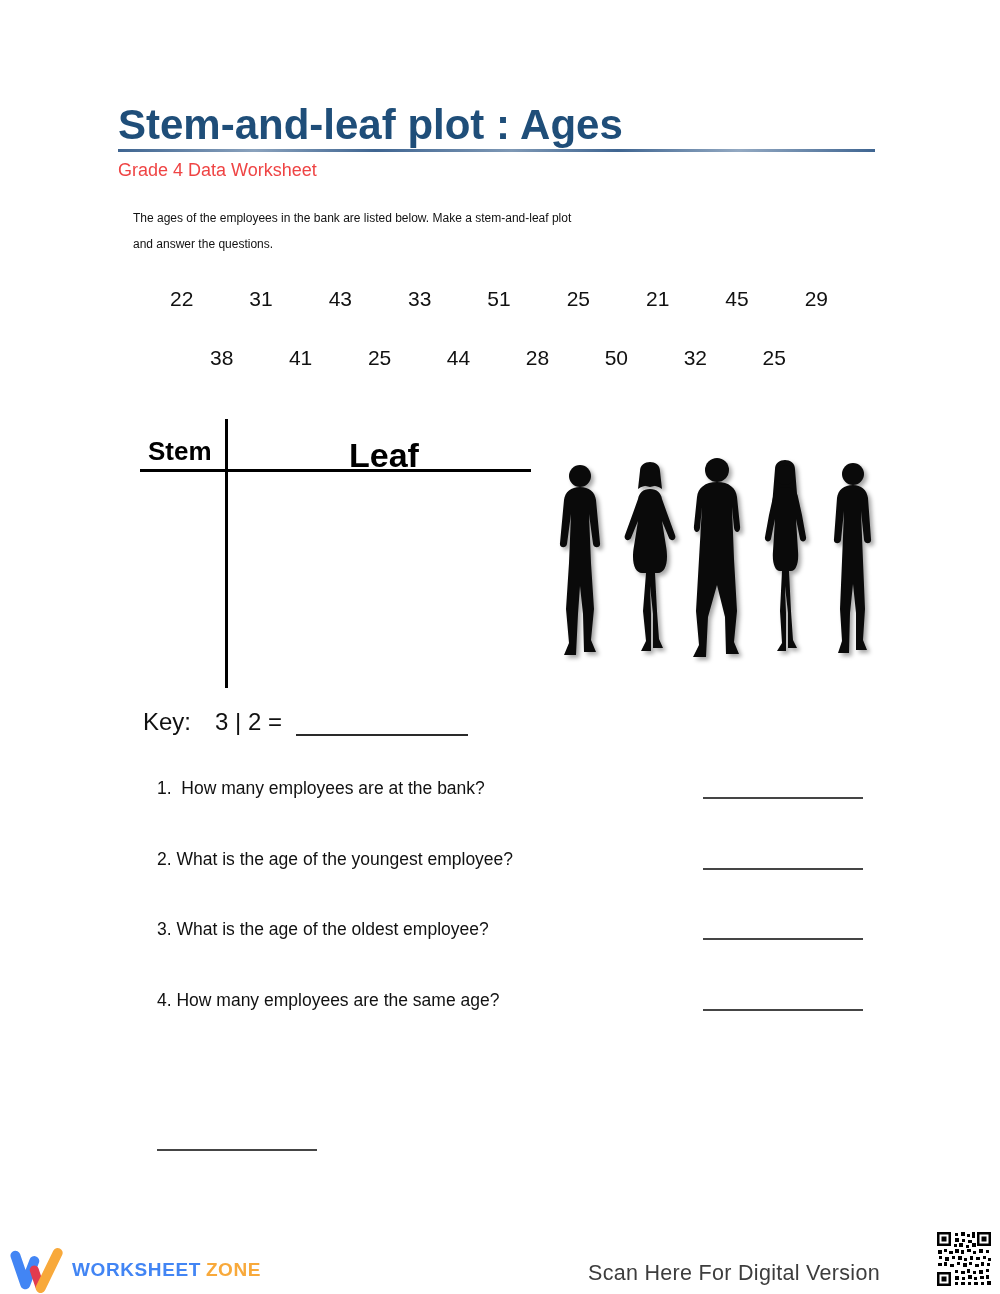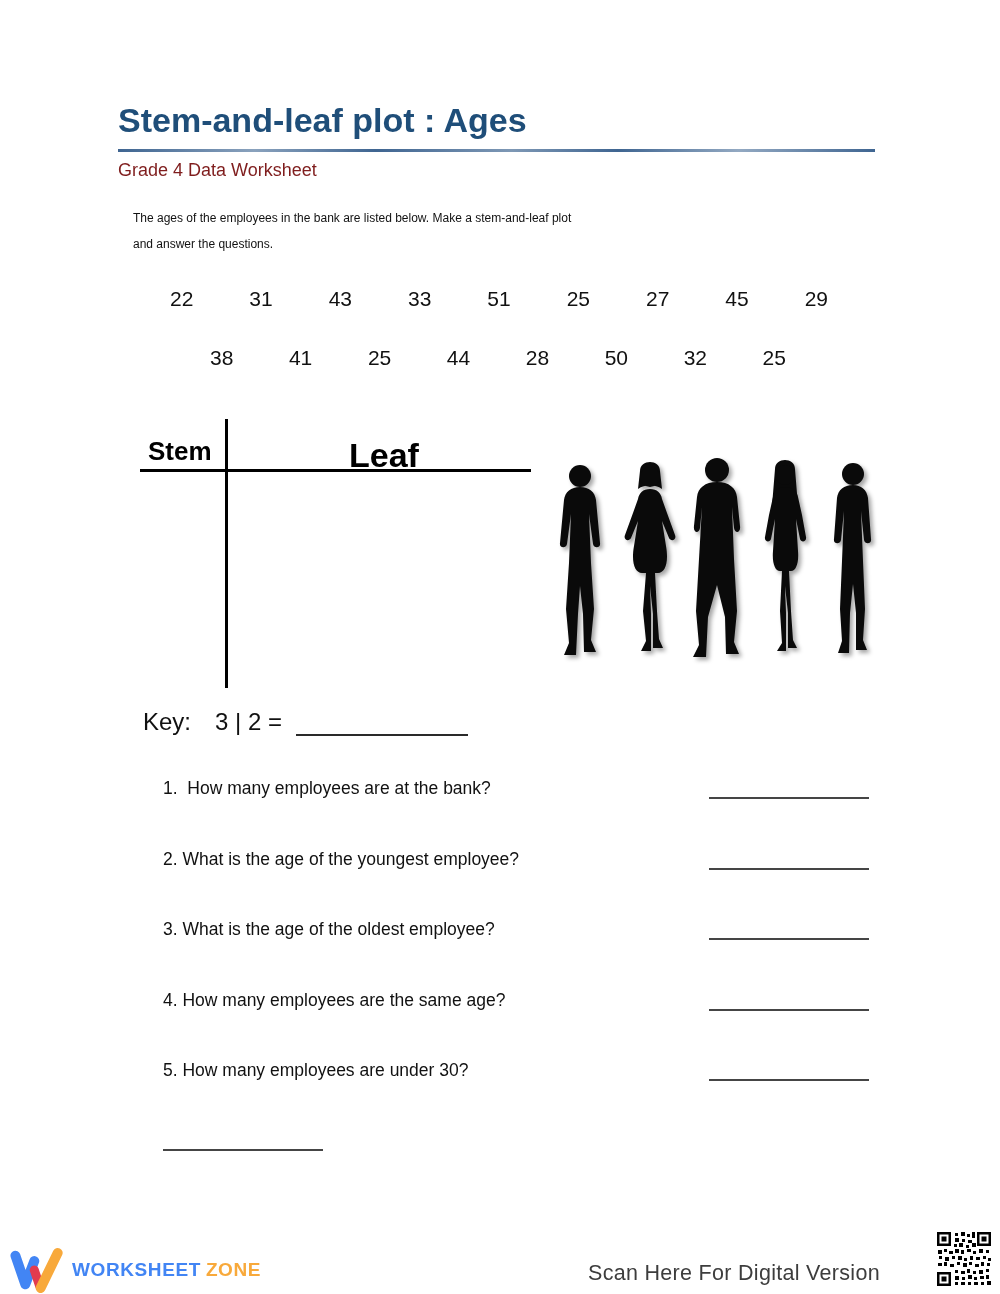--- a/index.html
+++ b/index.html
@@ -3,47 +3,47 @@
 <meta charset="utf-8">
 <style>
   * { margin:0; padding:0; box-sizing:border-box; }
   html,body { background:#ffffff; }
   .page {
     position:relative; width:1000px; height:1294px; background:#ffffff;
     font-family:"Liberation Sans", sans-serif; color:#1a1a1a; overflow:hidden;
   }
   .abs { position:absolute; }
 
-  .title { left:118px; top:101px; font-size:34px; font-weight:bold; color:#1f4e79; }
+  .title { left:118px; top:101px; font-size:42px; font-weight:bold; color:#1f4e79; }
   .title-rule {
     left:118px; top:149px; width:757px; height:3px;
     background:linear-gradient(90deg,#3f6591 0%,#8aa2bd 18%,#3f6591 34%,#7e98b5 52%,#3f6591 66%,#93a9c2 82%,#3f6591 100%);
   }
-  .subtitle { left:118px; top:160px; font-size:18px; color:#7f1d1d; }
+  .subtitle { left:118px; top:160px; font-size:18px; color:#ef4444; }
 
   .instructions { left:133px; top:205px; font-size:12px; line-height:26px; color:#111; }
 
   .num-row { display:flex; justify-content:space-between; font-size:21px; color:#111; }
   .num-row1 { left:170px; top:287px; width:658px; }
   .num-row2 { left:210px; top:346px; width:576px; }
 
   .stem-header { left:148px; top:436px; font-size:26px; font-weight:bold; color:#000; }
   .leaf-header { left:349px; top:436px; font-size:34px; font-weight:bold; color:#000; }
   .v-line { left:225px; top:419px; width:3px; height:269px; background:#000; }
   .h-line { left:140px; top:469px; width:391px; height:3px; background:#000; }
 
   .silhouettes { left:545px; top:450px; }
   .silhouettes svg { filter:drop-shadow(3px 3px 2px rgba(0,0,0,0.35)); }
 
   .key-row { left:143px; top:708px; display:flex; align-items:flex-end; font-size:24px; color:#111; }
   .key-label { }
   .key-example { margin-left:24px; }
   .key-blank { margin-left:14px; width:172px; height:22px; border-bottom:2px solid #2a2a2a; }
 
-  .q-row { left:163px; width:706px; display:flex; justify-content:space-between; align-items:flex-end; }
+  .q-row { left:157px; width:706px; display:flex; justify-content:space-between; align-items:flex-end; }
   .q-text { font-size:17.5px; color:#111; white-space:pre-wrap; }
   .q-blank { width:160px; height:20px; border-bottom:2px solid #454545; }
   .q1 { top:778px; } .q2 { top:849px; } .q3 { top:919px; }
   .q4 { top:990px; } .q5 { top:1060px; } .q6 { top:1131px; }
 
   .footer-logo { left:10px; top:1245px; display:flex; align-items:center; }
   .brand-text { margin-left:8px; font-size:19px; font-weight:bold; letter-spacing:0.6px; }
   .brand-name { color:#4285f4; }
   .brand-zone { color:#f8a93b; margin-left:5px; }
   .scan-text { left:588px; top:1261px; font-size:21.5px; color:#3d3d3d; letter-spacing:0.3px; }
@@ -63,21 +63,21 @@
     <div>and answer the questions.</div>
   </div>
 
   <div class="abs num-row num-row1">
     <span>22</span>
     <span>31</span>
     <span>43</span>
     <span>33</span>
     <span>51</span>
     <span>25</span>
-    <span>27</span>
+    <span>21</span>
     <span>45</span>
     <span>29</span>
   </div>
 
   <div class="abs num-row num-row2">
     <span>38</span>
     <span>41</span>
     <span>25</span>
     <span>44</span>
     <span>28</span>
@@ -126,24 +126,20 @@
   <div class="abs q-row q2">
     <span class="q-text">2. What is the age of the youngest employee?</span>
     <span class="q-blank"></span>
   </div>
   <div class="abs q-row q3">
     <span class="q-text">3. What is the age of the oldest employee?</span>
     <span class="q-blank"></span>
   </div>
   <div class="abs q-row q4">
     <span class="q-text">4. How many employees are the same age?</span>
-    <span class="q-blank"></span>
-  </div>
-  <div class="abs q-row q5">
-    <span class="q-text">5. How many employees are under 30?</span>
     <span class="q-blank"></span>
   </div>
   <div class="abs q-row q6">
     <span class="q-blank"></span>
   </div>
 
   <div class="abs scan-text">Scan Here For Digital Version</div>
 
   <div class="abs footer-logo">
     <svg width="54" height="50" viewBox="0 0 60 52" fill="none">

